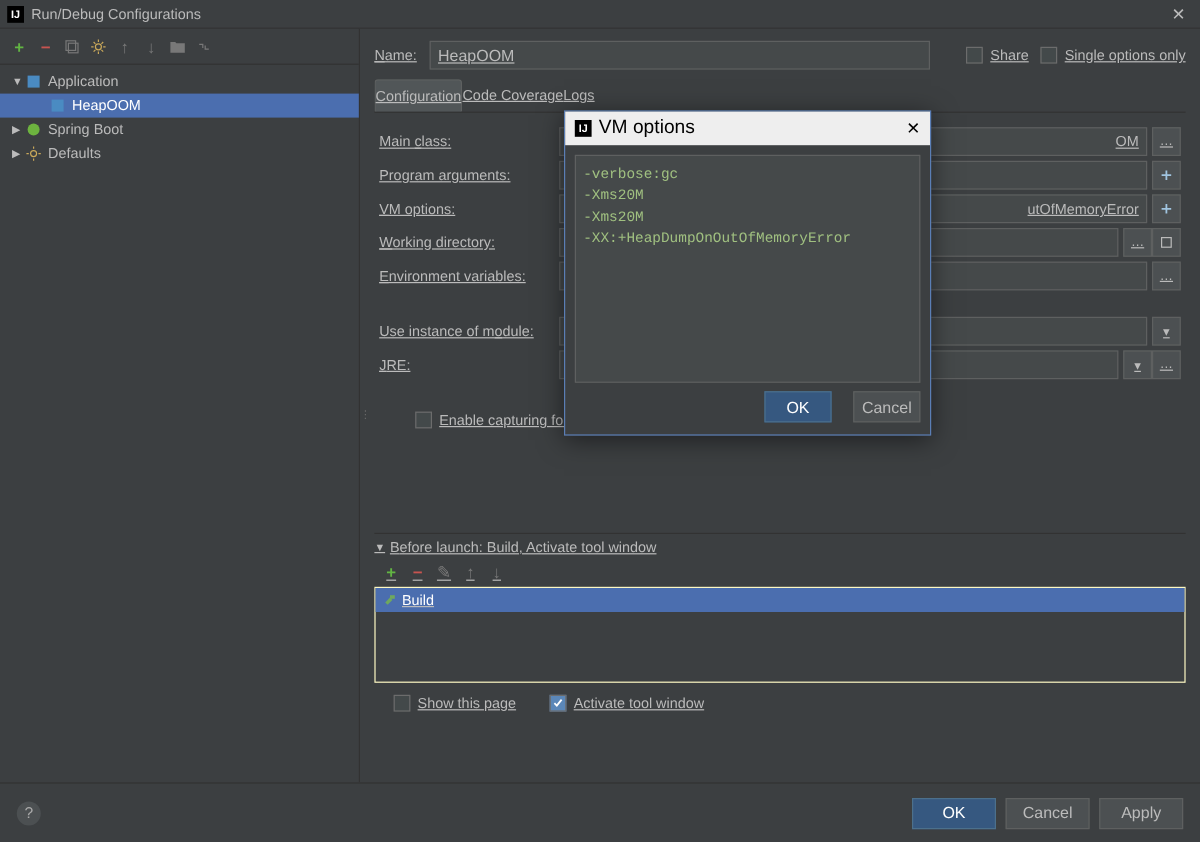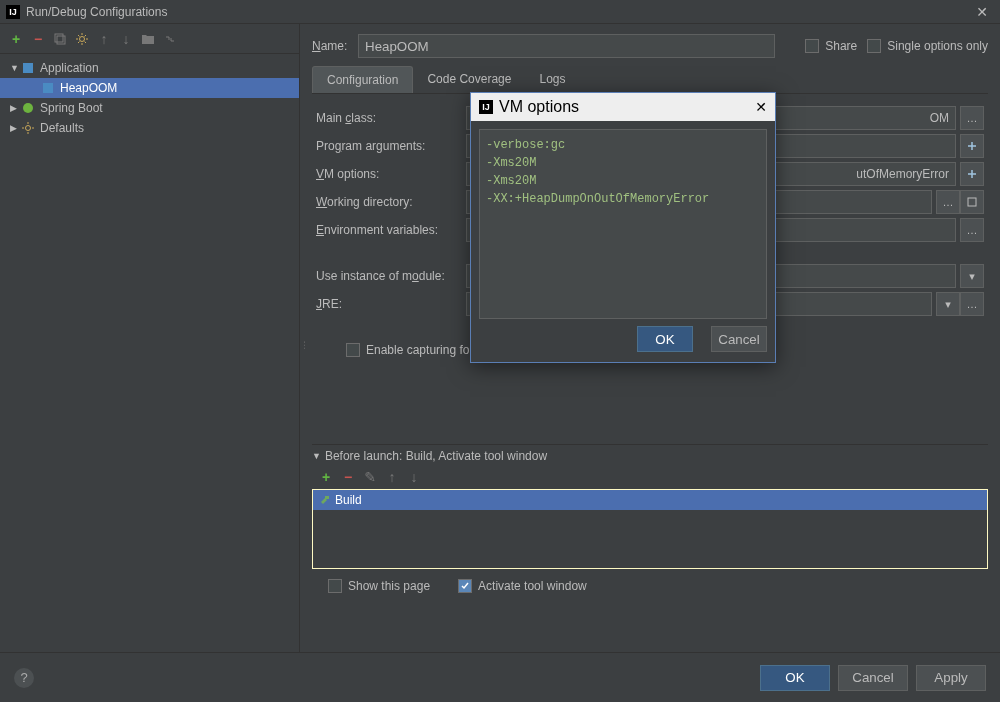--- a/index.html
+++ b/index.html
@@ -7,21 +7,21 @@
 
 
 .titlebar { height: 24px; background: #3c3f41; border-bottom: 1px solid #323232; display: flex; align-items: center; padding: 0 6px; }
 .titlebar .ij-icon { width: 14px; height: 14px; background: #000; color: #fff; font-size: 9px; display: flex; align-items: center; justify-content: center; font-weight: bold; margin-right: 6px; }
 .titlebar .title { color: #bbb; font-size: 12px; flex: 1; }
 .titlebar .close-x { color: #bbb; font-size: 14px; padding: 0 6px; cursor: pointer; }
 
 
 .content { display: flex; height: calc(100% - 24px - 50px); }
 .sidebar { width: 300px; background: #3c3f41; border-right: 1px solid #323232; display: flex; flex-direction: column; }
-.main { flex: 1; background: #3c3f41; padding: 8px 12px 0 12px; position: relative; }
+.main { flex: 1; background: #3c3f41; padding: 8px 12px 0 12px; position: relative; text-decoration: underline; }
 
 
 .side-toolbar { height: 30px; display: flex; align-items: center; gap: 6px; padding: 0 8px; border-bottom: 1px solid #323232; }
 .ticon { width: 16px; height: 16px; display: inline-flex; align-items: center; justify-content: center; font-size: 14px; cursor: pointer; }
 .plus { color: #62b543; font-weight: bold; }
 .minus { color: #c75450; font-weight: bold; }
 .gray { color: #787878; }
 
 
 .tree { padding: 4px 0; }
@@ -34,21 +34,21 @@
 
 .form-row { display: flex; align-items: center; height: 28px; margin-bottom: 2px; }
 .form-label { width: 46px; }
 .form-label .ul { text-decoration: underline; }
 .name-input { flex: 1; height: 24px; background: #45494a; border: 1px solid #5e6060; color: #bbb; padding: 0 6px; margin-right: 20px; }
 .chk { display: flex; align-items: center; gap: 6px; margin-left: 10px; }
 .chk-box { width: 14px; height: 14px; background: #43494a; border: 1px solid #6c6c6c; }
 
 
 .tabs { display: flex; border-bottom: 1px solid #323232; margin-top: 6px; }
-.tab { padding: 6px 14px; cursor: pointer; color: #bbb; }
+.tab { padding: 6px 0; cursor: pointer; color: #bbb; }
 .tab.active { background: #515658; border: 1px solid #5e6060; border-bottom: none; border-radius: 3px 3px 0 0; }
 
 
 .config-panel { padding: 10px 4px; }
 .cfg-row { display: flex; align-items: center; height: 28px; }
 .cfg-label { width: 150px; }
 .cfg-label .ul { text-decoration: underline; }
 .cfg-input-stub { flex: 1; height: 24px; background: #45494a; border: 1px solid #5e6060; margin-right: 4px; display: flex; align-items: center; justify-content: flex-end; color: #bbb; padding-right: 6px; overflow: hidden; }
 .cfg-btn-stub { width: 24px; height: 24px; background: #4c5052; border: 1px solid #5e6060; display: flex; align-items: center; justify-content: center; cursor: pointer; font-size: 11px; }
 .gap { height: 18px; }

